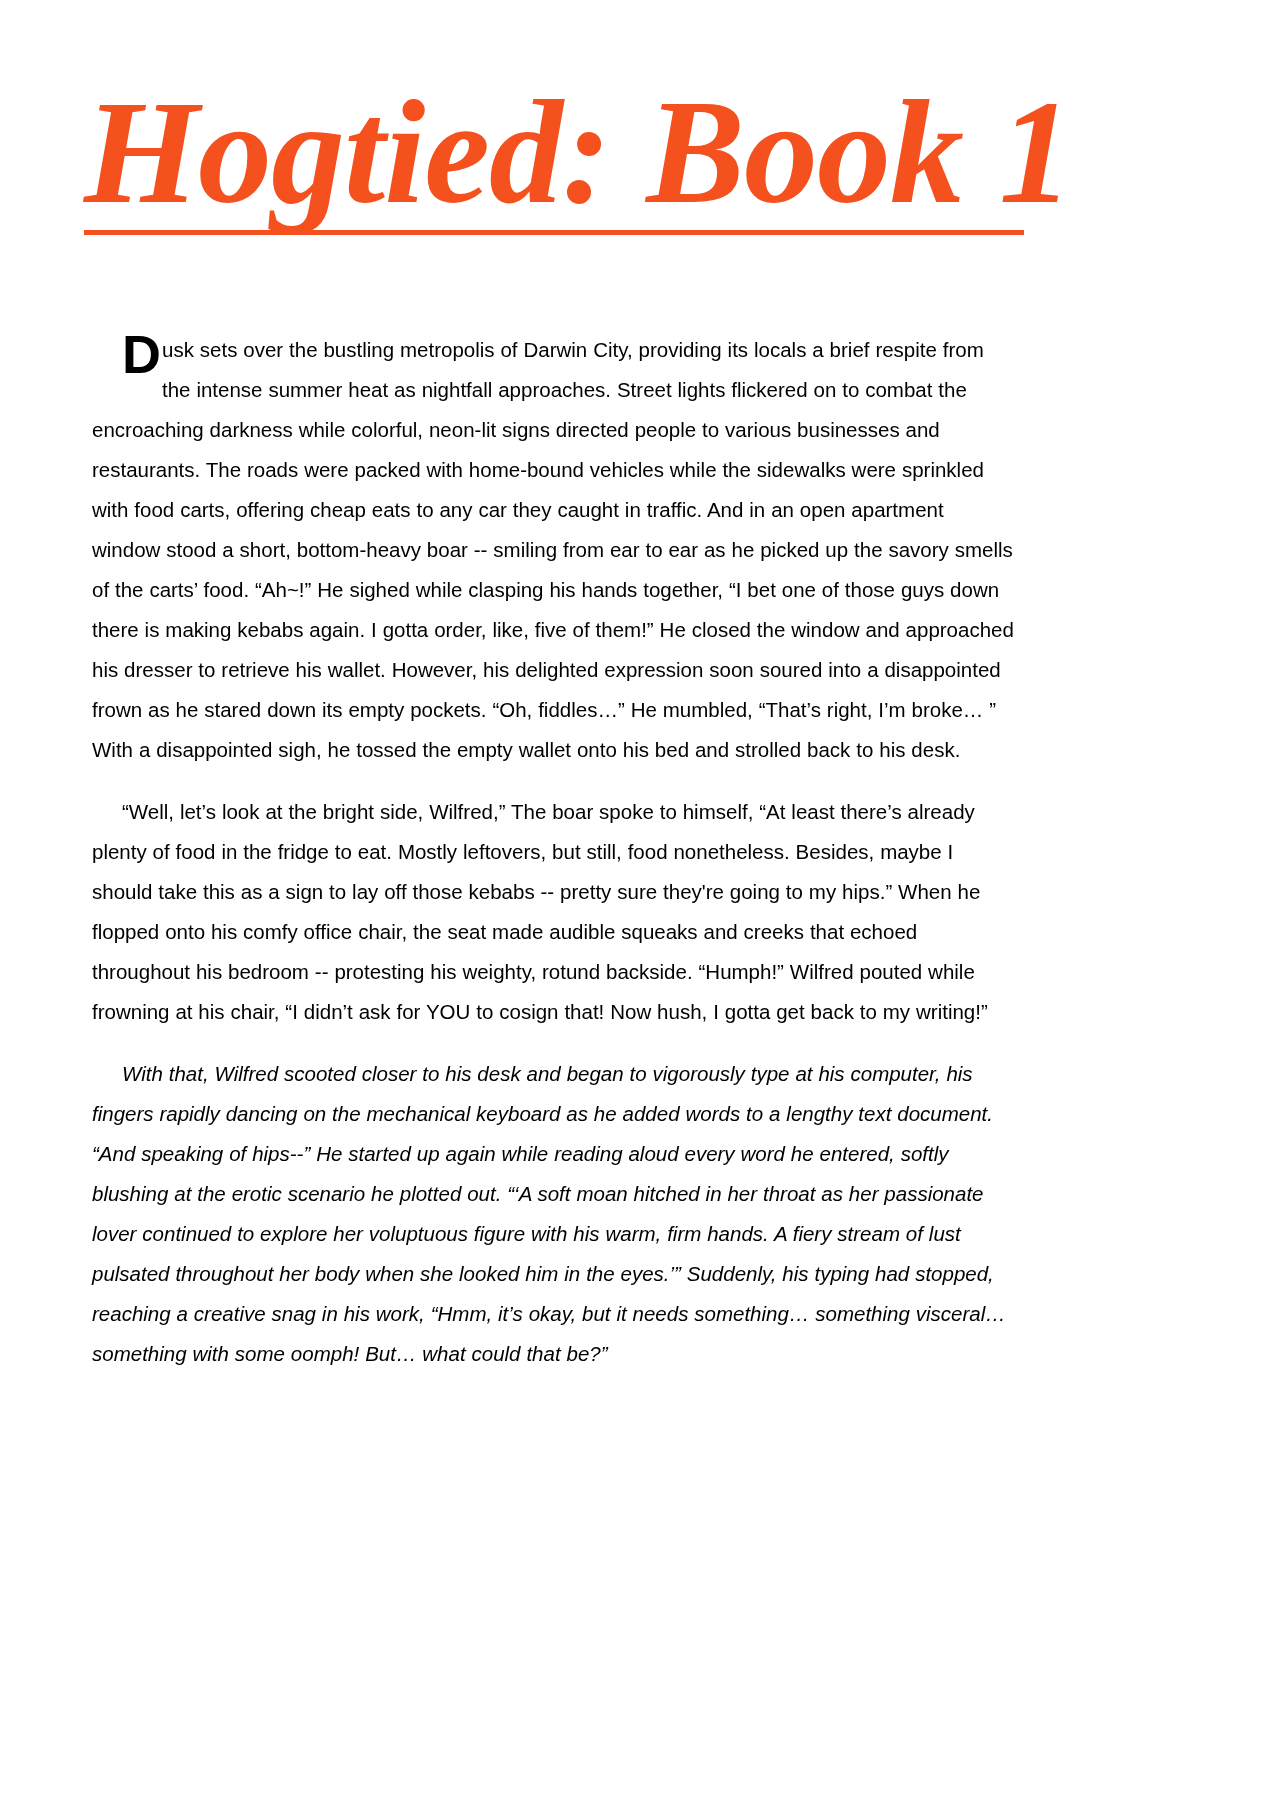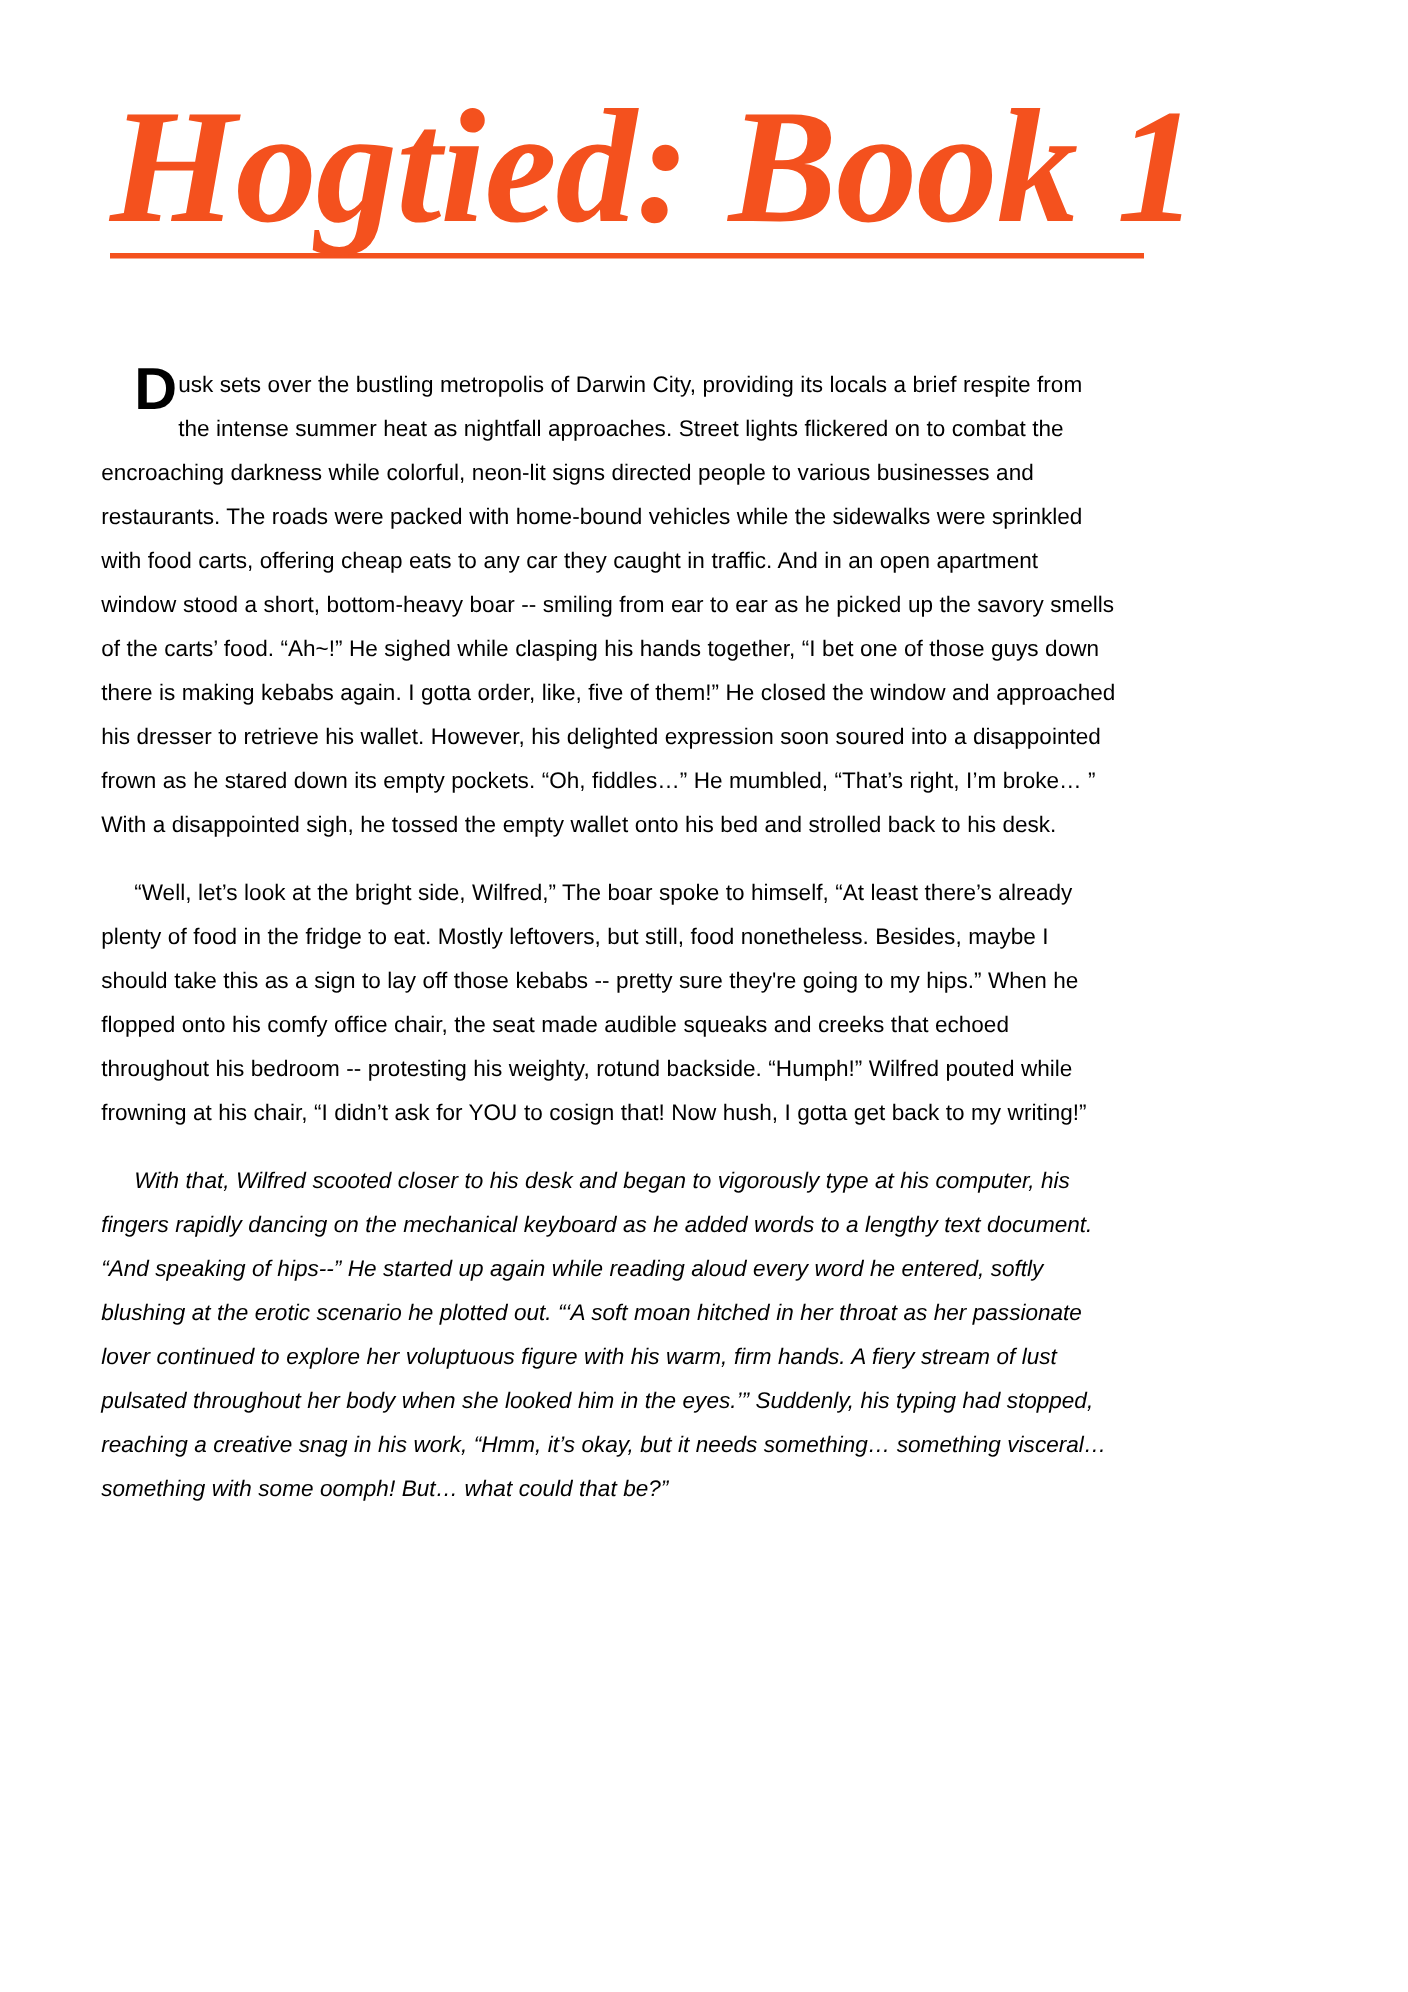--- a/index.html
+++ b/index.html
@@ -18,21 +18,21 @@
     position: relative;
     width: 1280px;
     height: 1811px;
     background: #ffffff;
     box-sizing: border-box;
   }
 
   
   .title-block {
     position: absolute;
-    left: 100px;
+    left: 84px;
     top: 70px;
     width: 940px;
   }
   .doc-title {
     margin: 0;
     font-family: "Liberation Serif", "DejaVu Serif", serif;
     font-style: italic;
     font-weight: 700;
     font-size: 148px;
     line-height: 1.12;

